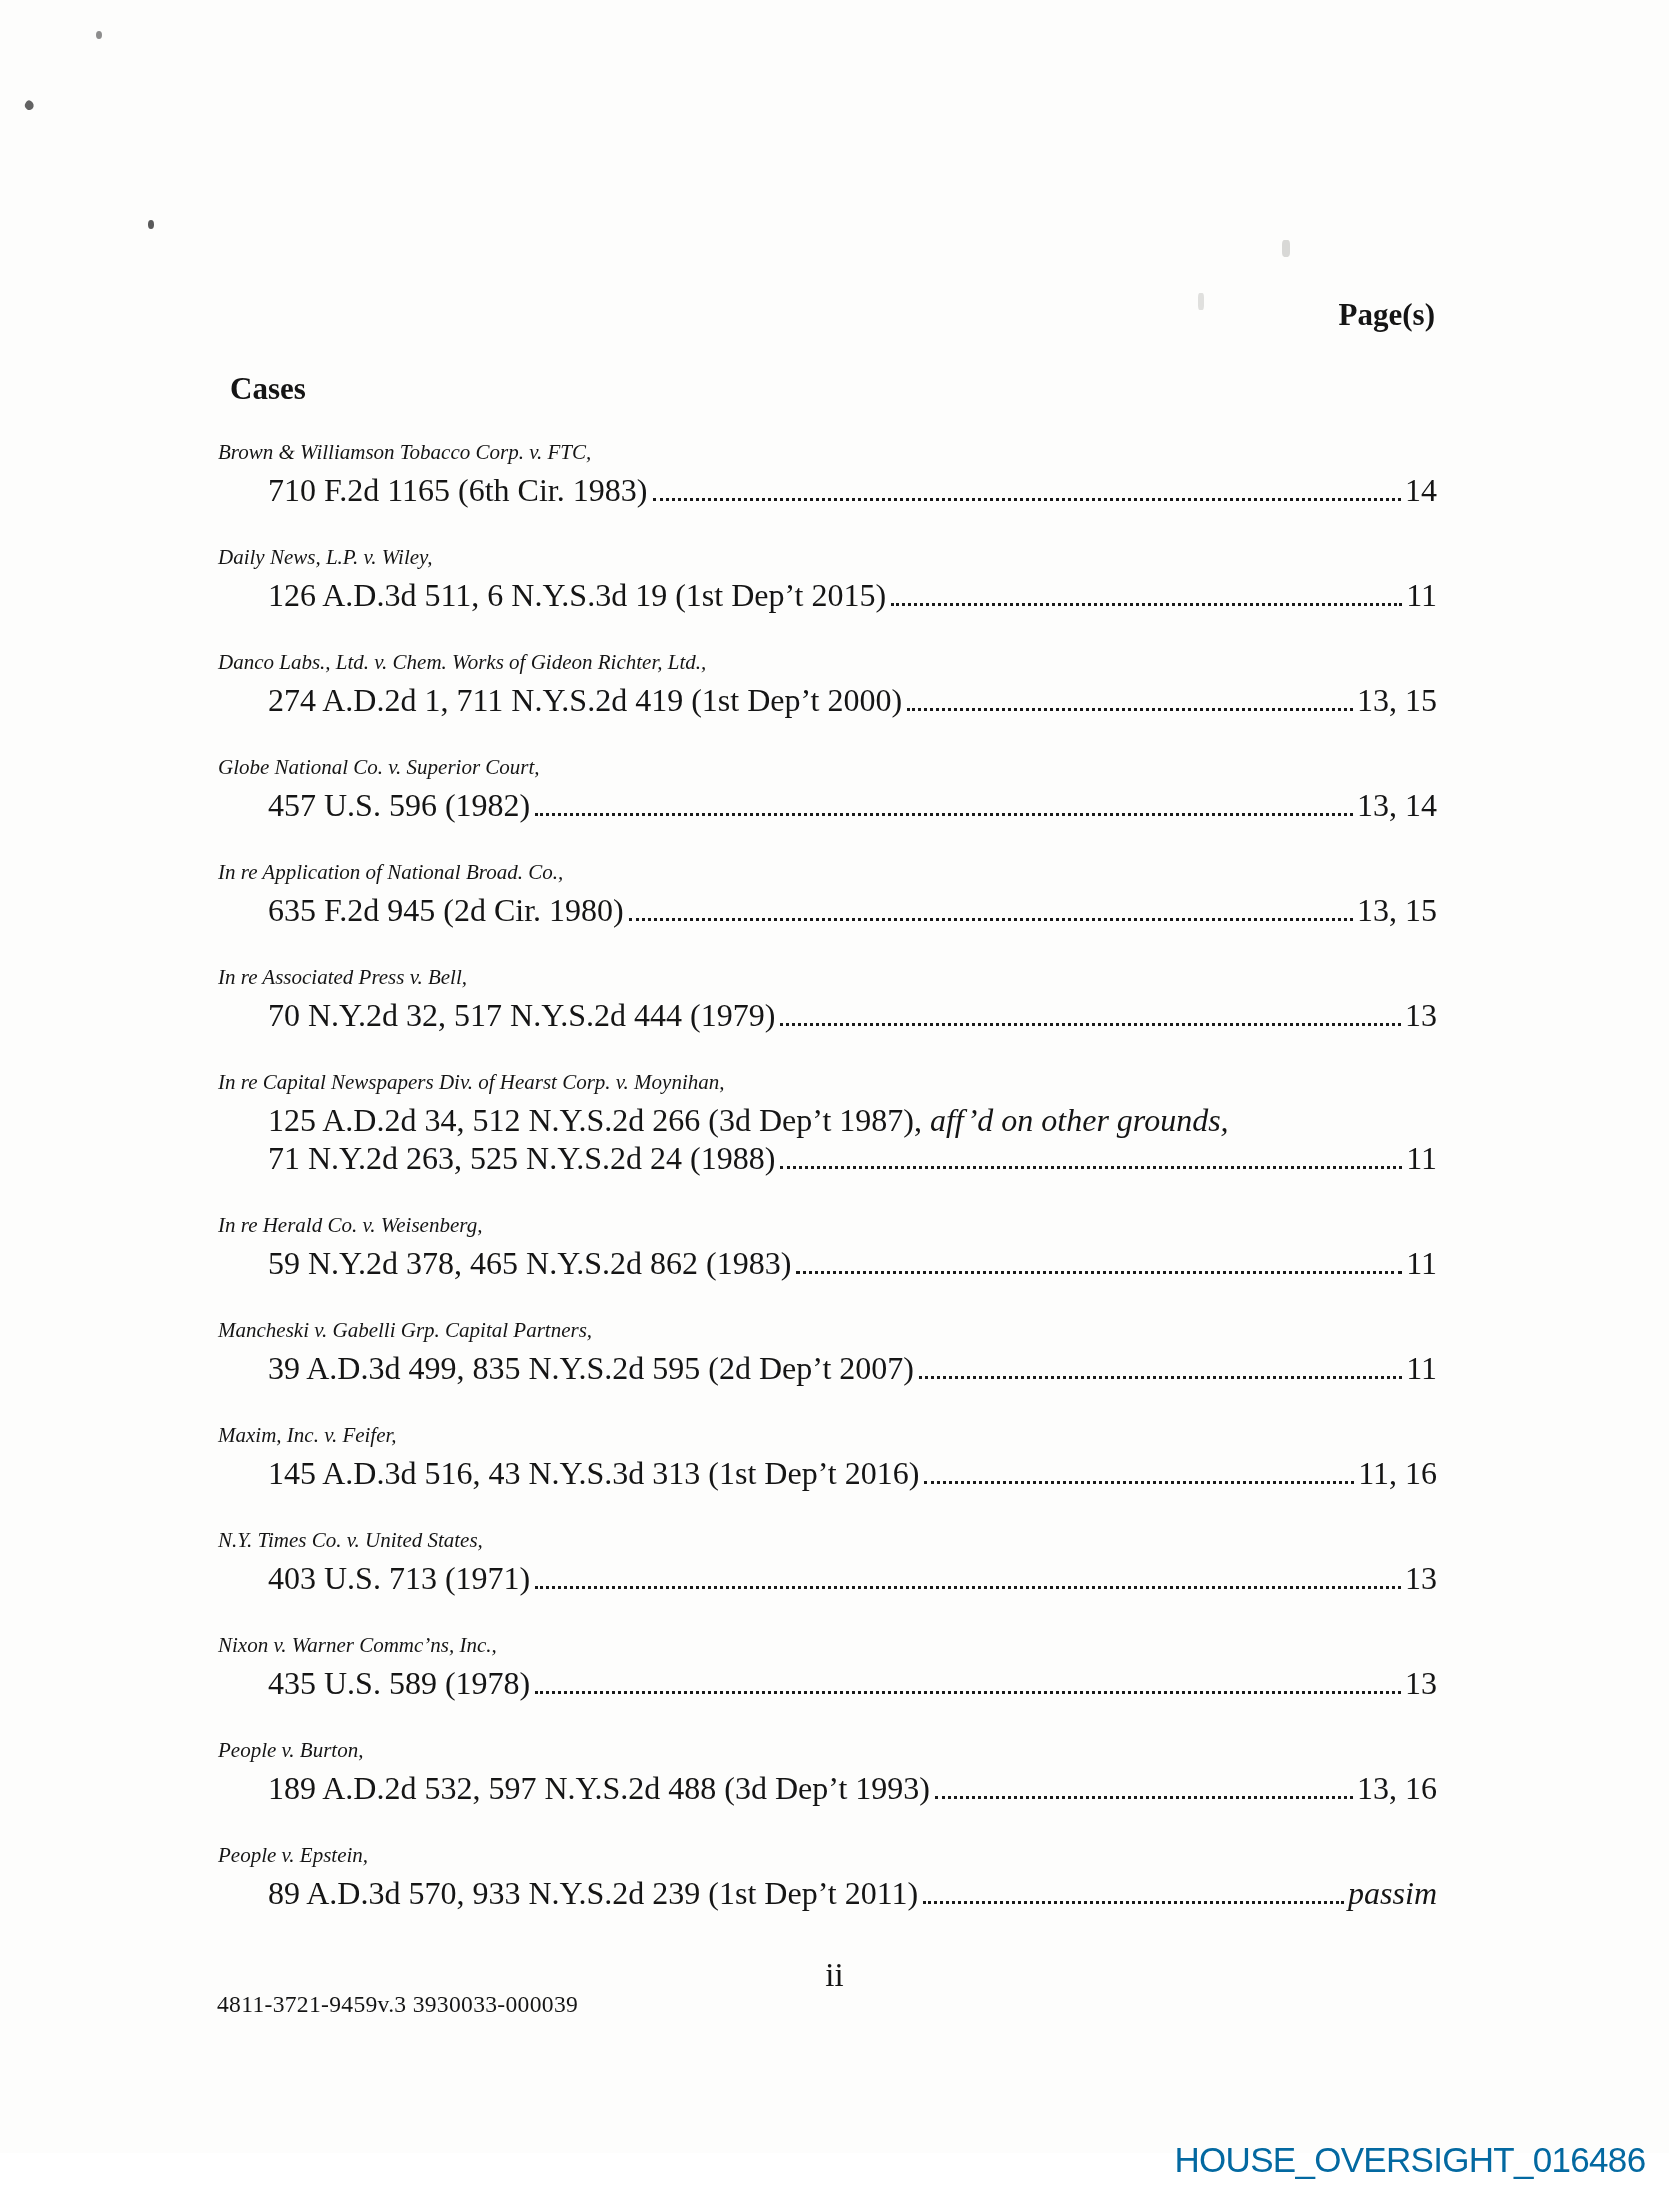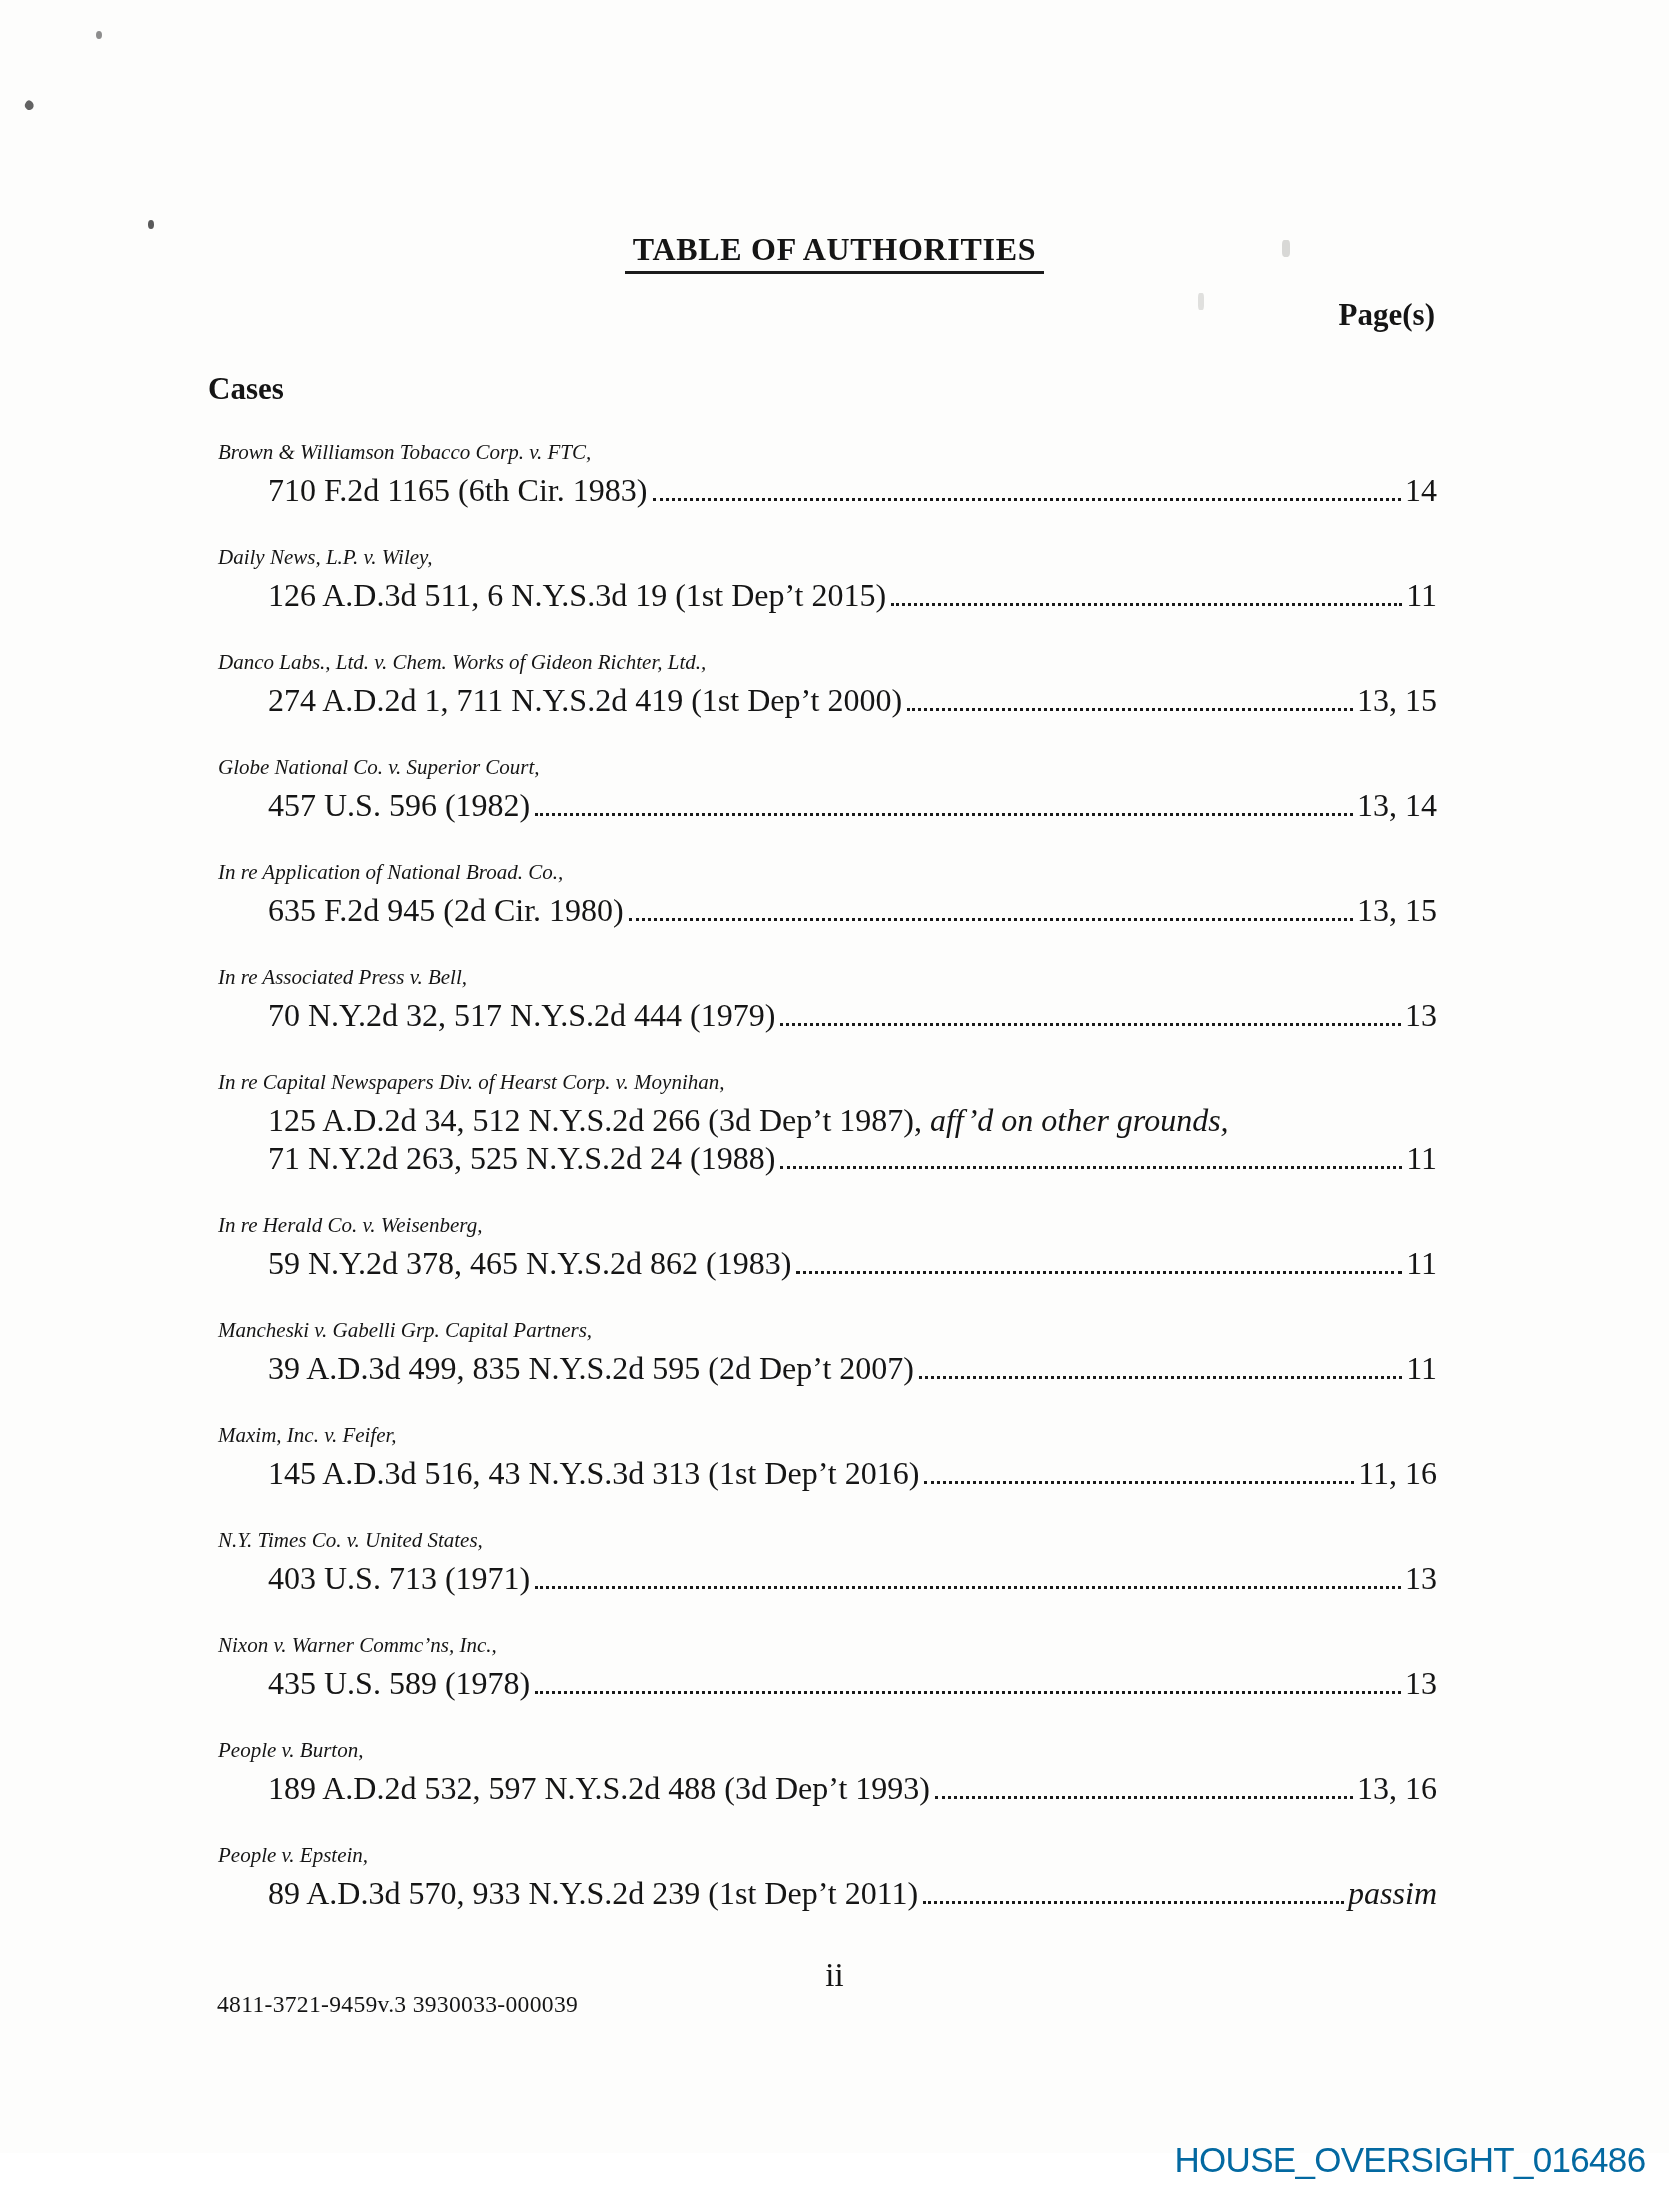--- a/index.html
+++ b/index.html
@@ -28,21 +28,21 @@
     display: inline-block;
     letter-spacing: 0.7px;
     padding: 0 7.9px 2.6px 7.9px;
     border-bottom: 3.9px solid #1c1c1c;
   }
   .pages-header {
     position: absolute; top: 296px; right: 234px;
     font-size: 31px; line-height: 38px; font-weight: bold;
   }
   .section-heading {
-    position: absolute; top: 370px; left: 208px;
+    position: absolute; top: 370px; left: 230px;
     font-size: 31px; line-height: 38px; font-weight: bold;
   }
   .entries {
     position: absolute; top: 433px; left: 218px; width: 1219px;
   }
   .entry { margin-bottom: 29px; }
   .case-name {
     font-style: italic;
     font-size: 21px; line-height: 38px;
     white-space: nowrap;
@@ -87,23 +87,20 @@
 <body>
 
 <div class="page">
 
   <span class="speck speck-1"></span>
   <span class="speck speck-2"></span>
   <span class="speck speck-3"></span>
   <span class="speck speck-4"></span>
   <span class="speck speck-5"></span>
 
-  <div class="title-wrap">
-    <span class="title">TABLE OF AUTHORITIES</span>
-  </div>
 
   <div class="pages-header">Page(s)</div>
 
   <div class="section-heading">Cases</div>
 
   <div class="entries" id="entries">
       <div class="entry">
         <div class="case-name">Brown &amp; Williamson Tobacco Corp. v. FTC,</div>
         <div class="cite-row">
           <span class="cite-text"><span>710 F.2d 1165 (6th Cir. 1983) </span></span>

